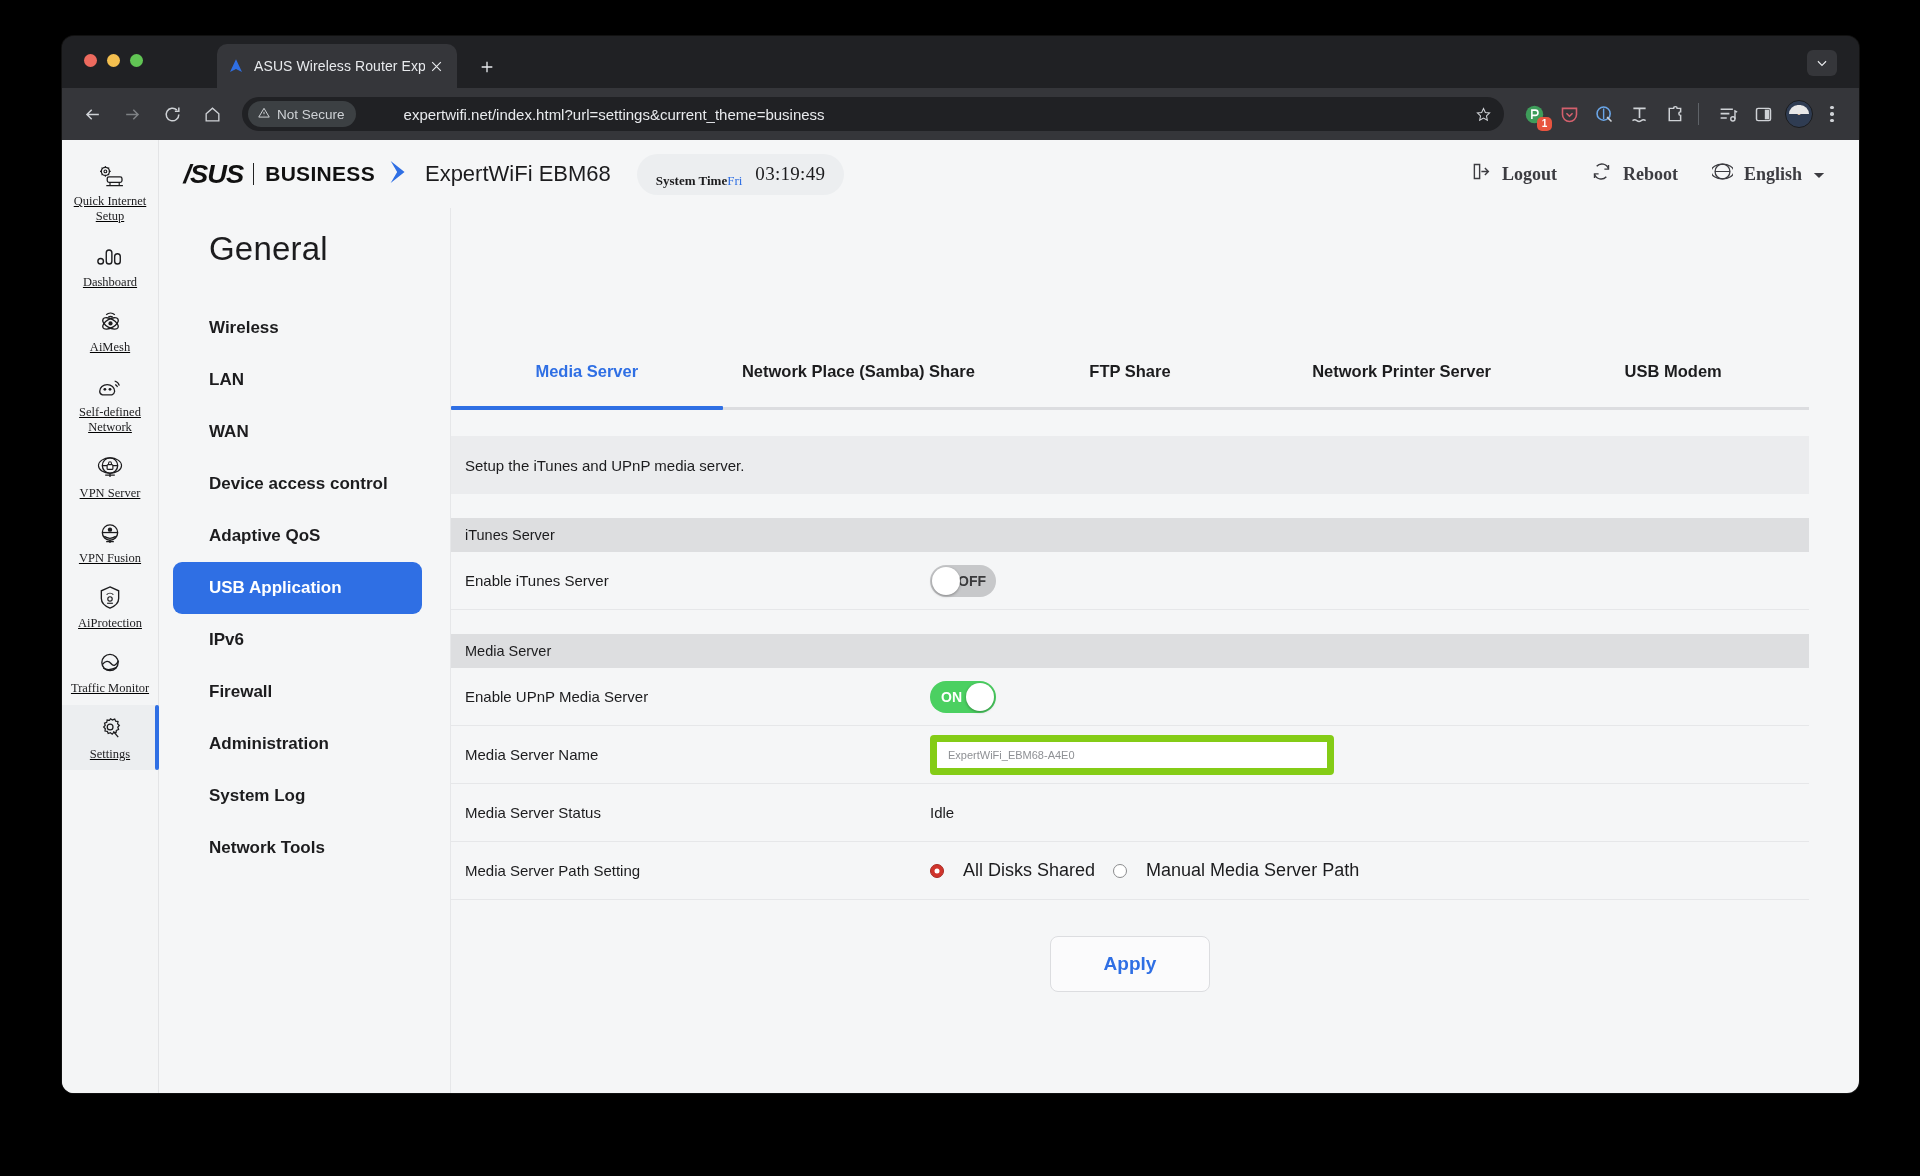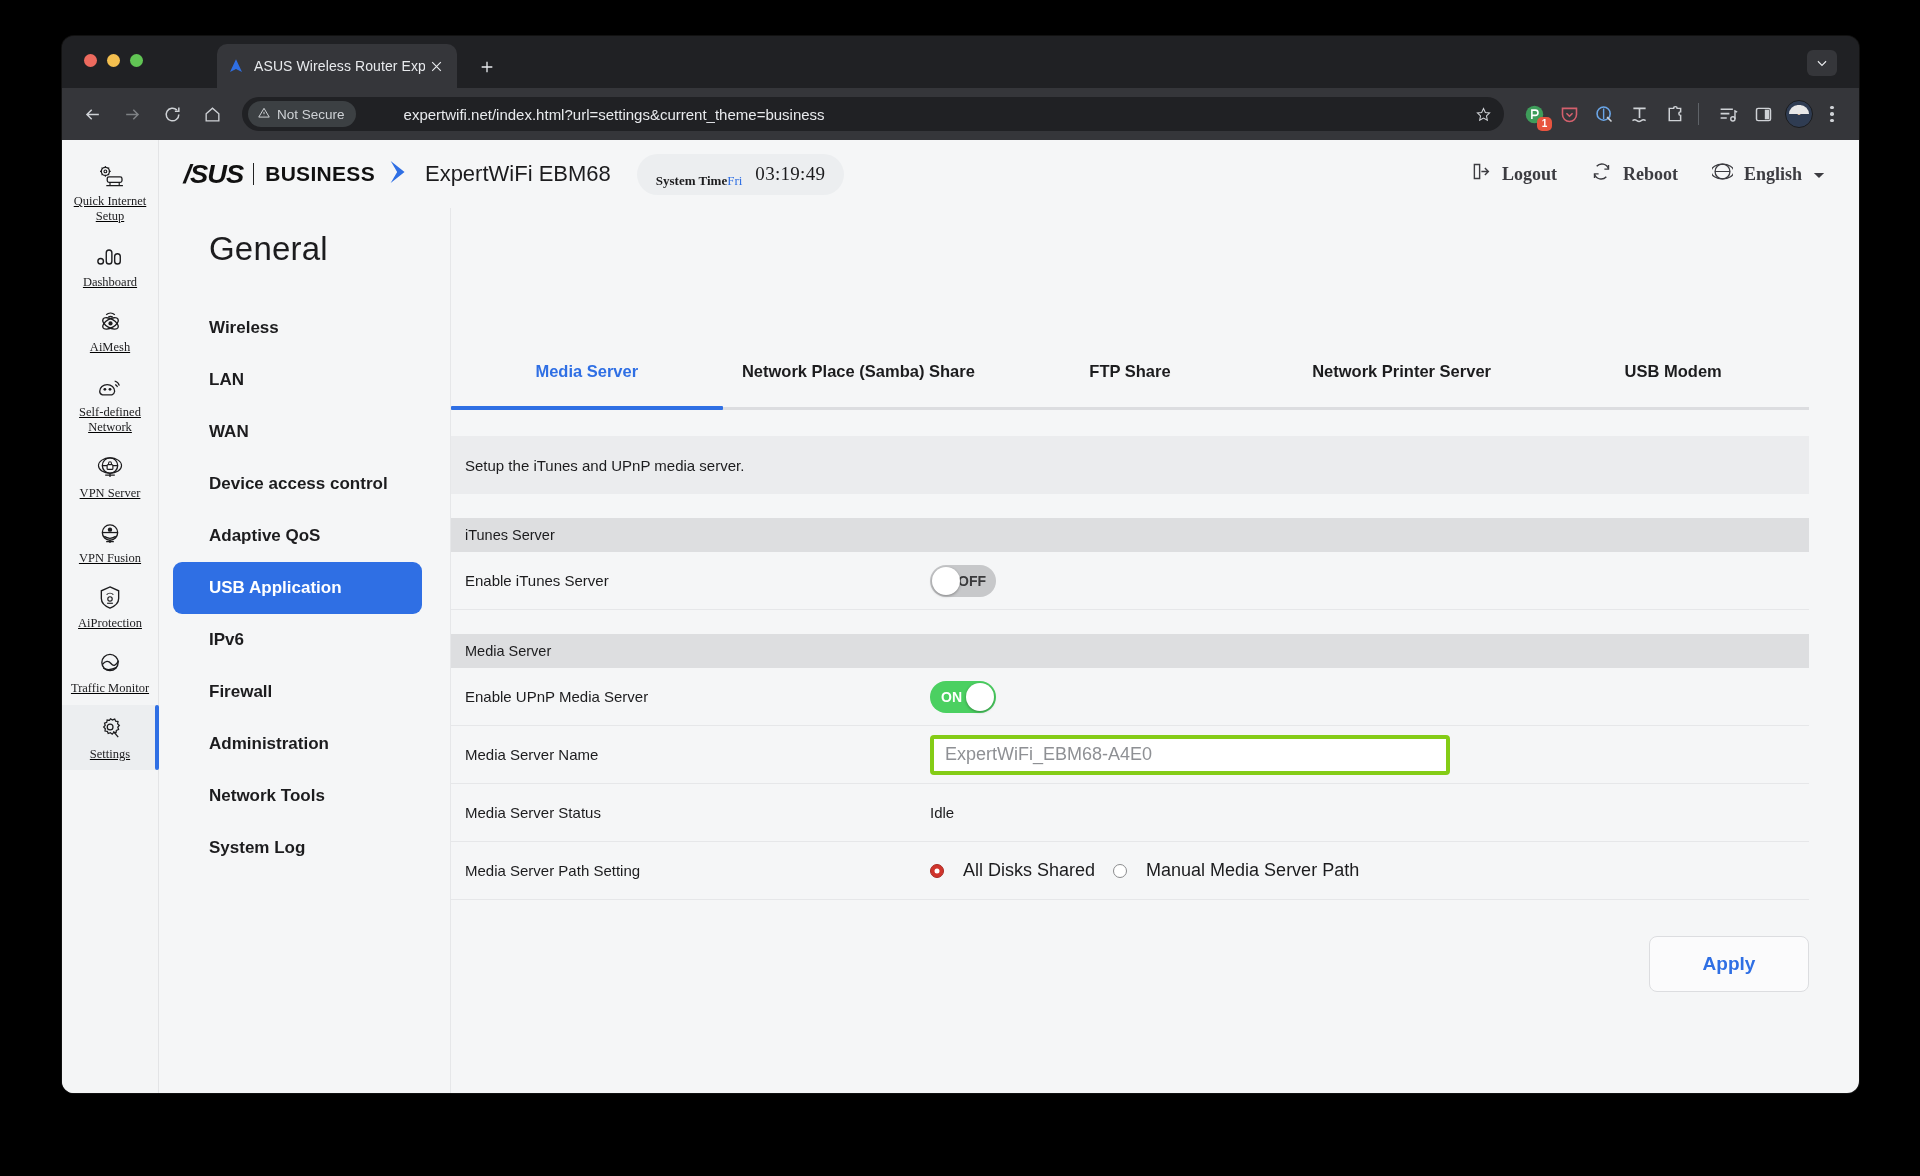--- a/index.html
+++ b/index.html
@@ -232,38 +232,38 @@
     background: #fff; box-shadow: 0 1px 3px rgba(0,0,0,.35);
   }
   .toggle.off .knob { left: 2px; }
   .toggle.on  .knob { right: 2px; }
   .toggle .tlabel {
     font-size: 14px; font-weight: bold; color: #3a3a3c; padding: 0 10px;
   }
   .toggle.on .tlabel { color: #fff; padding-left: 11px; }
 
   .text-input {
-    width: 520px; height: 40px; background: #fff; border: 4px solid #84cc16;
-    border-radius: 4px; padding: 0 11px; font-size: 18px; color: #8e9094;
+    width: 404px; height: 40px; background: #fff; border: 7px solid #84cc16;
+    border-radius: 4px; padding: 0 11px; font-size: 11px; color: #8e9094;
     font-family: "Liberation Sans", sans-serif;
   }
 
   .radios { display: flex; align-items: center; gap: 18px; }
   .radio { display: flex; align-items: center; gap: 19px; font-size: 18px; color: #1c1c1e; }
   .rdot {
     width: 14px; height: 14px; border-radius: 50%; border: 1px solid #8b8c8e;
     background: #fff; flex: none; position: relative;
   }
   .rdot.sel { background: #d0342c; border-color: #a82a23; }
   .rdot.sel::after {
     content: ""; position: absolute; left: 50%; top: 50%; transform: translate(-50%,-50%);
     width: 5px; height: 5px; border-radius: 50%; background: #fff;
   }
 
-  .apply-wrap { display: flex; justify-content: flex-end; margin-top: 36px; }
+  .apply-wrap { display: flex; justify-content: center; margin-top: 36px; }
   .apply-btn {
     width: 160px; height: 56px; background: #fbfbfc;
     border: 1px solid #dcdde0; border-radius: 8px;
     font-size: 19px; font-weight: bold; color: #2f6fe4;
     font-family: "Liberation Sans", sans-serif;
   }
 </style>
 </head>
 <body>
 
@@ -511,22 +511,22 @@
         <div class="gmenu">
           <div class="gmenu-item">Wireless</div>
           <div class="gmenu-item">LAN</div>
           <div class="gmenu-item">WAN</div>
           <div class="gmenu-item">Device access control</div>
           <div class="gmenu-item">Adaptive QoS</div>
           <div class="gmenu-item active">USB Application</div>
           <div class="gmenu-item">IPv6</div>
           <div class="gmenu-item">Firewall</div>
           <div class="gmenu-item">Administration</div>
+          <div class="gmenu-item">System Log</div>
           <div class="gmenu-item">Network Tools</div>
-          <div class="gmenu-item">System Log</div>
         </div>
       </div>
 
       <div class="router">
 
         <div class="rheader">
           <div class="brand">
             <span class="asus-logo">/SUS</span>
             <span class="brand-bar"></span>
             <span class="brand-business">BUSINESS</span>

